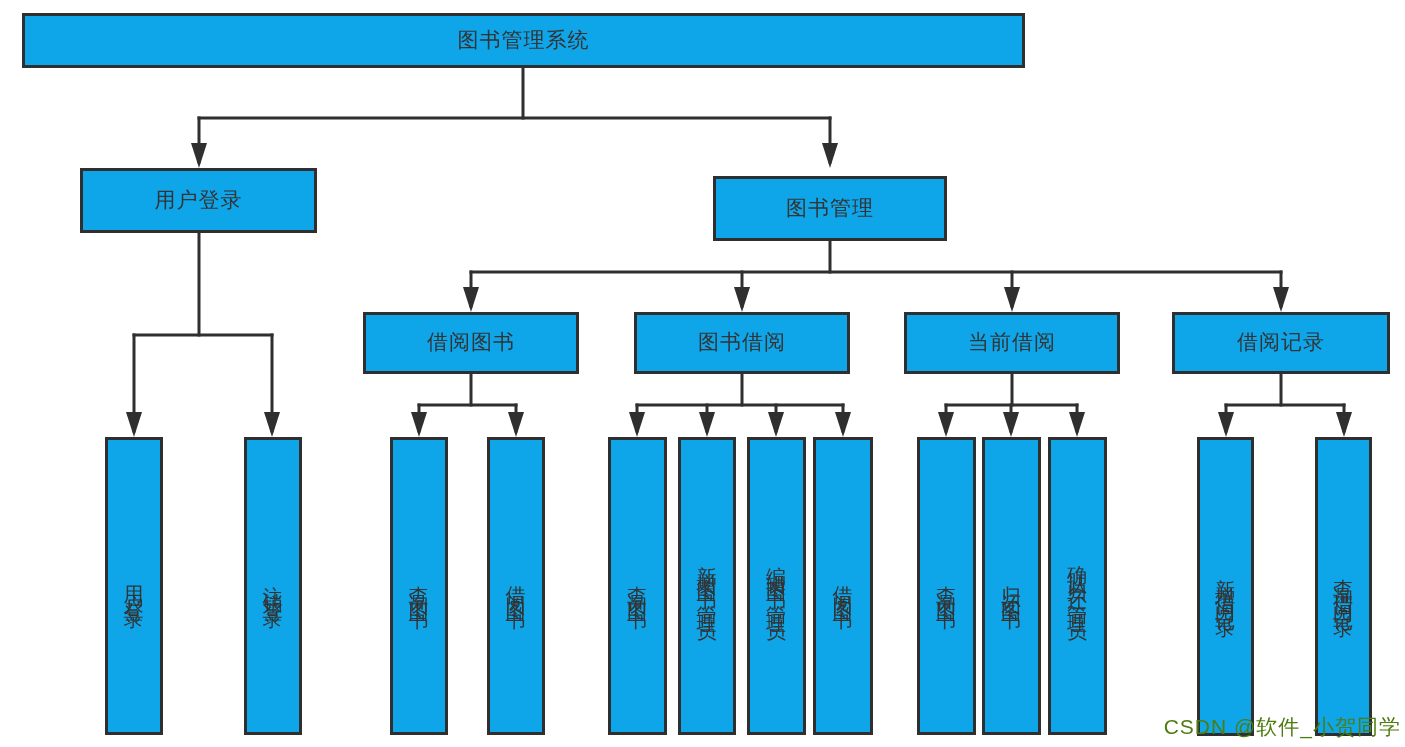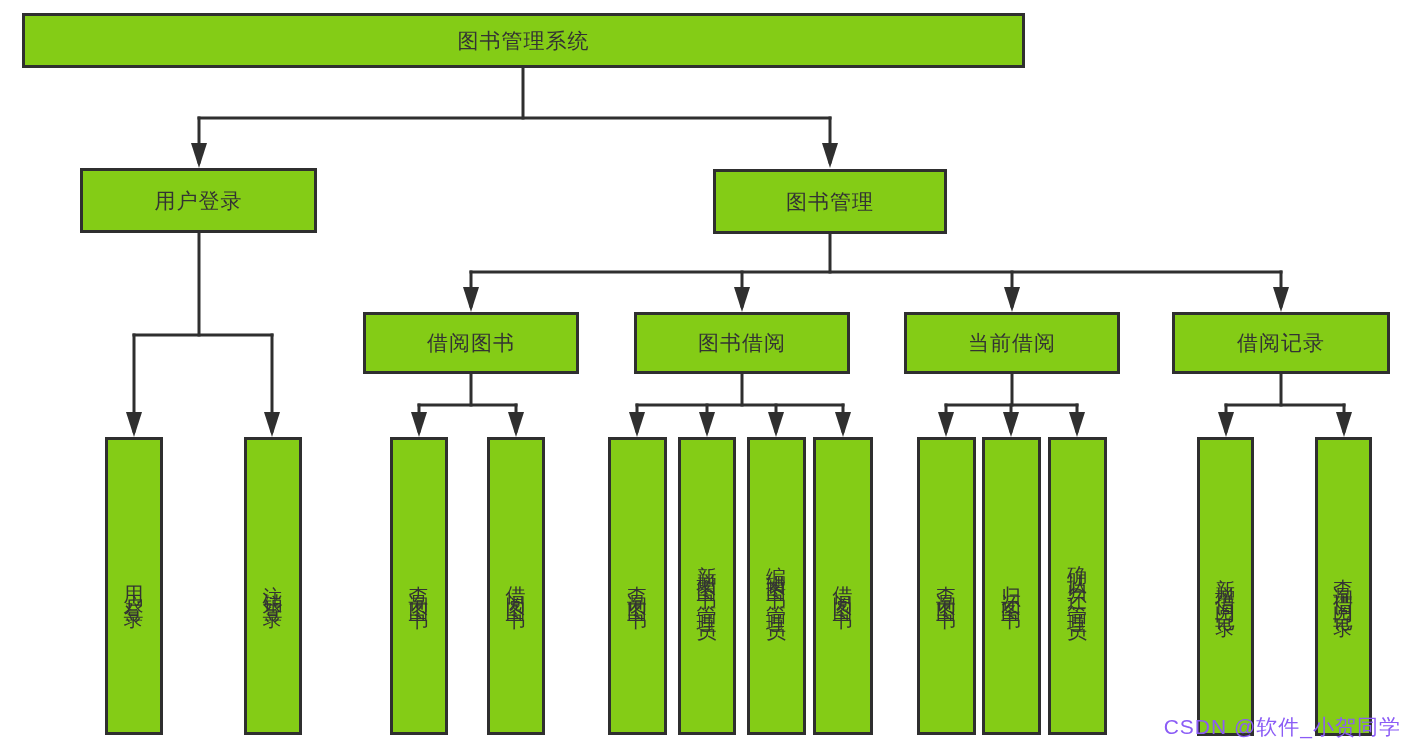--- a/index.html
+++ b/index.html
@@ -19,46 +19,47 @@
     position: absolute;
     left: 0;
     top: 0;
     width: 1405px;
     height: 747px;
     pointer-events: none;
   }
   .box {
     position: absolute;
     box-sizing: border-box;
-    background: #84cc16;
+    background: #0ea5e9;
     border: 3px solid #2f2f2f;
     color: #333333;
     display: flex;
     align-items: center;
     justify-content: center;
     text-align: center;
     font-size: 21px;
     letter-spacing: 1px;
     line-height: 1.2;
     z-index: 2;
+    font-family: Liberation Serif, serif;
   }
   .leaf {
     writing-mode: vertical-rl;
     text-orientation: mixed;
     font-size: 20px;
     line-height: 1;
     letter-spacing: 8px;
     padding: 6px 0;
   }
   .watermark {
     position: absolute;
     right: 4px;
     bottom: 6px;
     font-size: 21px;
-    color: #8b5cf6;
+    color: #4d7c0f;
     letter-spacing: 1px;
     z-index: 3;
     white-space: nowrap;
   }
 </style>
 </head>
 <body>
 
 <div id="stage">
 
@@ -113,21 +114,21 @@
       <line x1="1226" y1="405" x2="1344" y2="405" stroke="#2f2f2f" stroke-width="3" stroke-linecap="square"></line>
       <line x1="1226" y1="405" x2="1226" y2="431" stroke="#2f2f2f" stroke-width="3" stroke-linecap="square"></line>
       <polygon points="1218,412 1234,412 1226,437" fill="#2f2f2f"></polygon>
       <line x1="1344" y1="405" x2="1344" y2="431" stroke="#2f2f2f" stroke-width="3" stroke-linecap="square"></line>
       <polygon points="1336,412 1352,412 1344,437" fill="#2f2f2f"></polygon>
     </svg>
 
   <div class="box" style="left:22px; top:13px; width:1003px; height:55px;">图书管理系统</div>
 
   <div class="box" style="left:80px; top:168px; width:237px; height:65px;">用户登录</div>
-  <div class="box" style="left:713px; top:169px; width:234px; height:65px;">图书管理</div>
+  <div class="box" style="left:713px; top:176px; width:234px; height:65px;">图书管理</div>
 
   <div class="box" style="left:363px; top:312px; width:216px; height:62px;">借阅图书</div>
   <div class="box" style="left:904px; top:312px; width:216px; height:62px;">当前借阅</div>
   <div class="box" style="left:634px; top:312px; width:216px; height:62px;">图书借阅</div>
   <div class="box" style="left:1172px; top:312px; width:218px; height:62px;">借阅记录</div>
 
   <div class="box leaf" style="left:105px; top:437px; width:58px; height:298px;">用户登录</div>
   <div class="box leaf" style="left:244px; top:437px; width:58px; height:298px;">注销登录</div>
 
   <div class="box leaf" style="left:390px; top:437px; width:58px; height:298px;">查询图书</div>

